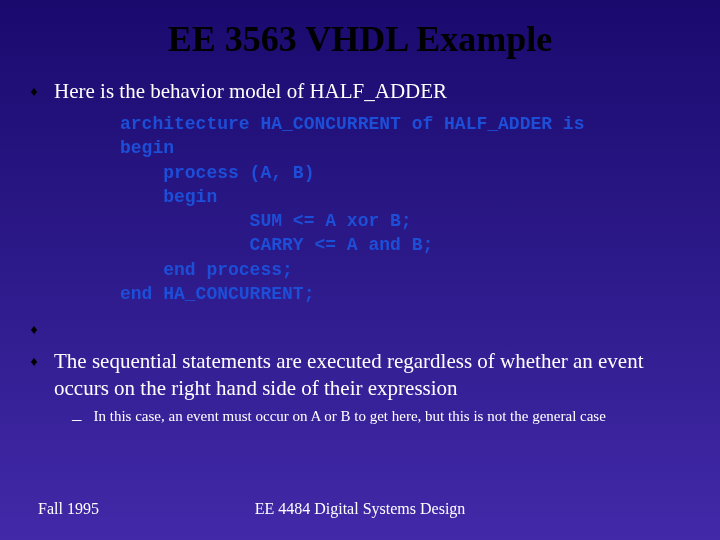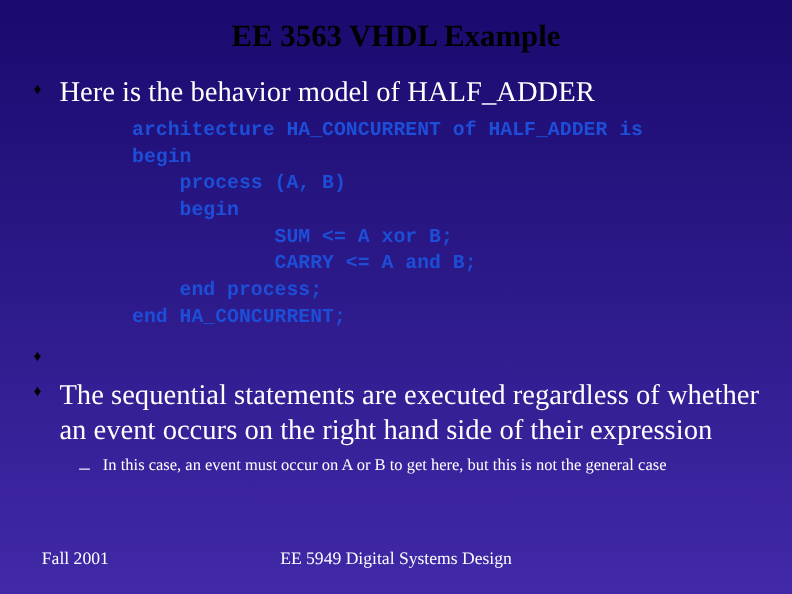--- a/index.html
+++ b/index.html
@@ -10,41 +10,41 @@
     color: #fff;
     position: relative;
   }
   .slide {
     width: 100%; height: 100%;
     padding: 18px 28px 0 28px;
     position: relative;
   }
   .title {
     text-align: center;
-    font-size: 28px;
+    font-size: 36px;
     font-weight: bold;
     color: #000;
     margin-bottom: 18px;
   }
   .bullet {
     display: flex;
     align-items: flex-start;
     margin-bottom: 4px;
   }
   .bullet .dia {
     color: #000;
     font-size: 14px;
     line-height: 28px;
     margin-right: 14px;
     flex-shrink: 0;
     width: 12px;
     text-align: center;
   }
   .bullet .txt {
-    font-size: 26px;
+    font-size: 21px;
     color: #fff;
     line-height: 1.25;
   }
   .code-block {
     margin: 6px 0 10px 92px;
     font-size: 18px;
     font-weight: bold;
     color: #1d4ed8;
     line-height: 1.35;
     white-space: pre;
@@ -107,17 +107,17 @@
     <span class="dia">♦</span>
     <span class="txt">The sequential statements are executed regardless of whether an event occurs on the right hand side of their expression</span>
   </div>
 
   <div class="sub">
     <span class="dash">–</span>
     <span class="txt">In this case, an event must occur on A or B to get here, but this is not the general case</span>
   </div>
 
   <div class="footer">
-    <span class="left">Fall 2001</span>
-    <span class="center">EE 5949 Digital Systems Design</span>
+    <span class="left">Fall 1995</span>
+    <span class="center">EE 4484 Digital Systems Design</span>
   </div>
 
 </div>
 
 </body></html>

